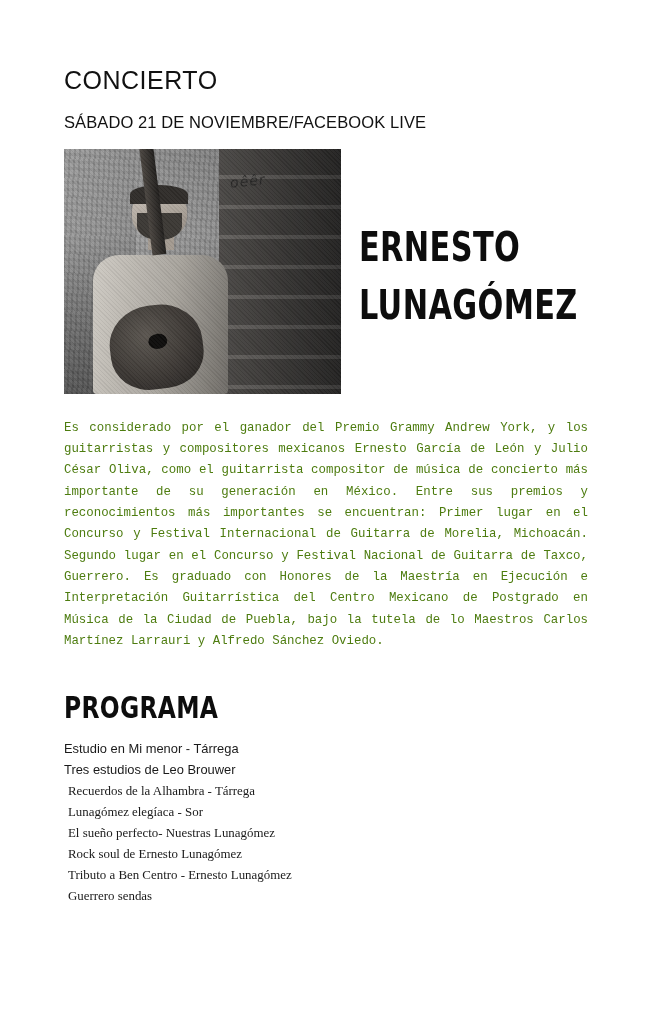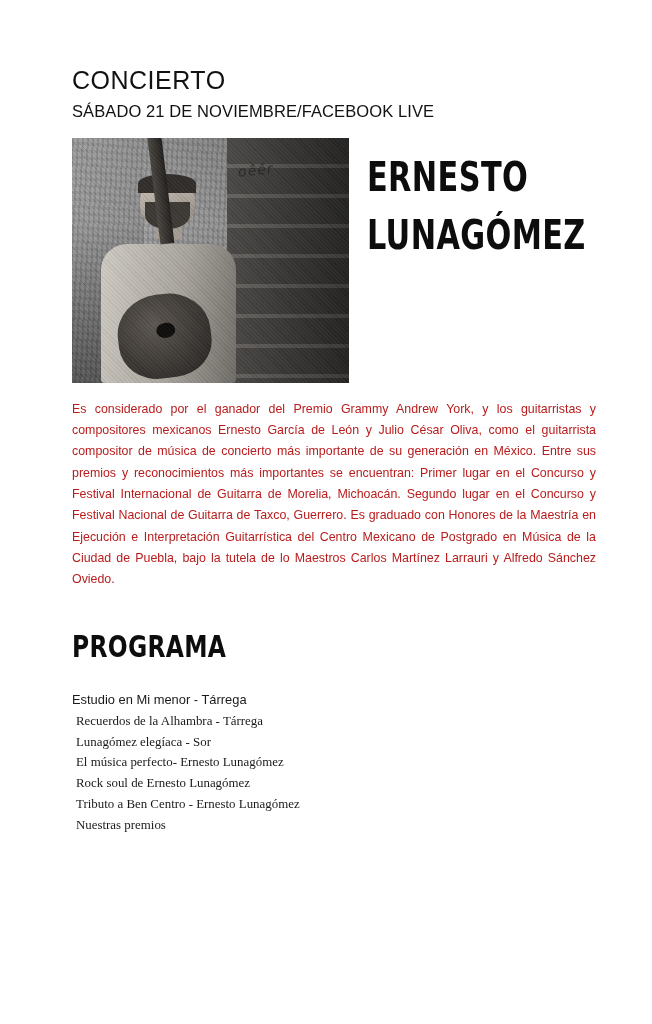--- a/index.html
+++ b/index.html
@@ -19,47 +19,47 @@
   .page {
     position: absolute;
     left: 0;
     top: 0;
     width: 652px;
     height: 1024px;
     background: #ffffff;
   }
   .content {
     position: absolute;
-    left: 72px;
+    left: 64px;
     top: 66px;
     width: 524px;
   }
 
   
   .title-main {
     font-size: 25px;
     letter-spacing: 0.5px;
     font-weight: 400;
     color: #111;
     line-height: 1.15;
     margin: 0;
   }
   .title-sub {
     font-size: 16.5px;
     font-weight: 400;
     color: #111;
     letter-spacing: 0.1px;
-    margin: 7px 0 0 0;
+    margin: 18px 0 0 0;
   }
 
   
   .hero {
     margin-top: 17px;
     display: flex;
-    align-items: flex-start;
+    align-items: center;
   }
   .photo {
     width: 277px;
     height: 245px;
     flex: 0 0 277px;
     position: relative;
     overflow: hidden;
     background: #b9b6b1;
   }
   
@@ -200,40 +200,41 @@
     line-height: 1.42;
     letter-spacing: 0.5px;
     color: #0d0d0d;
     transform: scaleX(0.74);
     transform-origin: left center;
     white-space: nowrap;
   }
 
   
   .bio {
-    margin-top: 16px;
+    margin-top: 24px;
     font-size: 12.4px;
     line-height: 1.72;
     text-align: justify;
-    color: #b91c1c;
+    color: #4d7c0f;
+    font-family: Liberation Mono, monospace;
   }
 
   
   .programa-title {
     margin-top: 38px;
     font-family: "DejaVu Sans", sans-serif;
     font-weight: bold;
     font-size: 30px;
     letter-spacing: 0.4px;
     color: #0d0d0d;
     transform: scaleX(0.78);
     transform-origin: left center;
   }
   .programa-list {
-    margin: 26px 0 0 0;
+    margin: 14px 0 0 0;
     padding: 0;
     list-style: none;
     font-size: 12.9px;
     line-height: 1.62;
     color: #1a1a1a;
   }
   .programa-list li.indent {
     padding-left: 4px;
     font-family: Liberation Serif, serif;
   }
@@ -274,22 +275,23 @@
       </div>
 
     </div>
 
     <p class="bio">Es considerado por el ganador del Premio Grammy Andrew York, y los guitarristas y compositores mexicanos Ernesto García de León y Julio César Oliva, como el guitarrista compositor de música de concierto más importante de su generación en México. Entre sus premios y reconocimientos más importantes se encuentran: Primer lugar en el Concurso y Festival Internacional de Guitarra de Morelia, Michoacán. Segundo lugar en el Concurso y Festival Nacional de Guitarra de Taxco, Guerrero. Es graduado con Honores de la Maestría en Ejecución e Interpretación Guitarrística del Centro Mexicano de Postgrado en Música de la Ciudad de Puebla, bajo la tutela de lo Maestros Carlos Martínez Larrauri y Alfredo Sánchez Oviedo.</p>
 
     <div class="programa-title">PROGRAMA</div>
 
     <ul class="programa-list">
       <li>Estudio en Mi menor - Tárrega</li>
+      <li>Tres estudios de Leo Brouwer</li>
       <li class="indent">Recuerdos de la Alhambra - Tárrega</li>
       <li class="indent">Lunagómez elegíaca - Sor</li>
-      <li class="indent">El música perfecto- Ernesto Lunagómez</li>
+      <li class="indent">El sueño perfecto- Nuestras Lunagómez</li>
       <li class="indent">Rock soul de Ernesto Lunagómez</li>
       <li class="indent">Tributo a Ben Centro - Ernesto Lunagómez</li>
-      <li class="indent">Nuestras premios</li>
+      <li class="indent">Guerrero sendas</li>
     </ul>
 
   </div>
 </div>
 
 </body></html>

